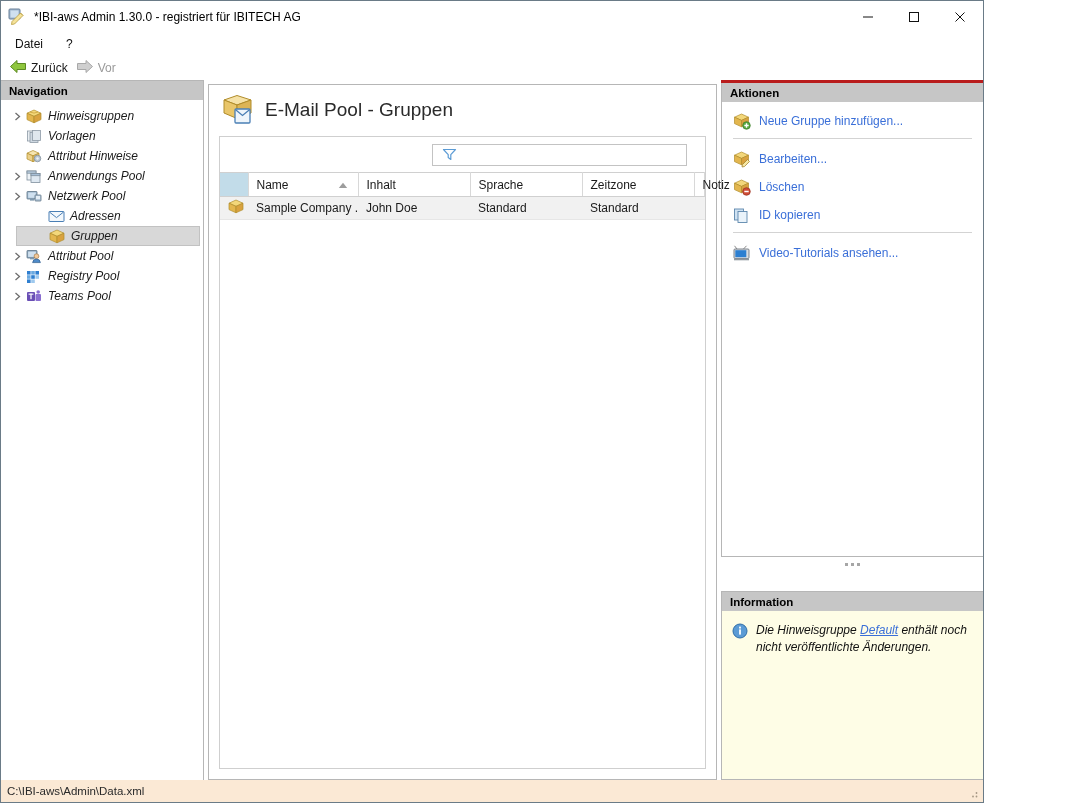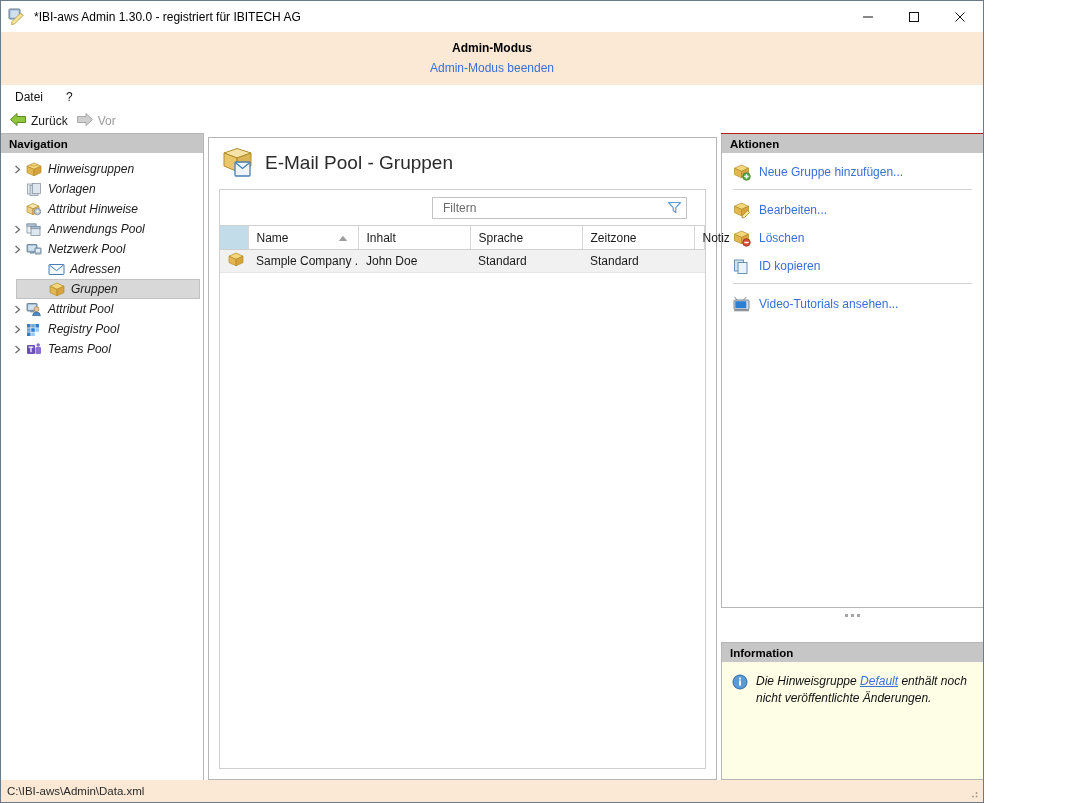--- a/index.html
+++ b/index.html
@@ -294,21 +294,21 @@
   td.idxcell { padding: 0; text-align: center; vertical-align: middle; }
   .grid-body-fill { flex: 1; background: #ffffff; }
 
   
   .right-pane {
     width: 262px;
     flex: none;
     display: flex;
     flex-direction: column;
     background: #ffffff;
-    border-top: 1px solid #b91c1c;
+    border-top: 3px solid #b91c1c;
   }
   .actions-pane {
     flex: none;
     height: 474px;
     display: flex;
     flex-direction: column;
     border: 1px solid #b6b6b6;
     border-right: none;
     border-top: none;
     background: #fff;
@@ -430,24 +430,20 @@
       </div>
       <div class="win-btn">
         <svg width="12" height="12" viewBox="0 0 12 12">
             <line x1="1.5" y1="1.5" x2="10.5" y2="10.5" stroke="#111" stroke-width="1"></line>
             <line x1="10.5" y1="1.5" x2="1.5" y2="10.5" stroke="#111" stroke-width="1"></line>
           </svg>
       </div>
     </div>
   </div>
 
-  <div class="admin-banner">
-    <div class="admin-title">Admin-Modus</div>
-    <div class="admin-link">Admin-Modus beenden</div>
-  </div>
 
   <div class="menubar">
     <div class="menu-item">Datei</div>
     <div class="menu-item">?</div>
   </div>
 
   <div class="toolbar">
     <div class="tb-btn">
       <span>
         <svg width="18" height="15" viewBox="0 0 18 15">
@@ -644,21 +640,20 @@
               <rect x="14" y="15" width="15" height="14" rx="1" fill="#eef5fb" stroke="#4a7fb5" stroke-width="1.3"></rect>
               <path d="M14.6 15.8 L21.5 21.5 L28.5 15.8" fill="none" stroke="#4a7fb5" stroke-width="1.3"></path>
             </svg>
           </span>
           <span class="content-title">E-Mail Pool - Gruppen</span>
         </div>
 
         <div class="grid-area">
           <div class="filter-bar">
             <div class="filter-box">
-              <input class="filter-input" type="text" value="" placeholder="Filtern" style="">
               <span class="filter-icon">
                 <svg width="15" height="15" viewBox="0 0 15 15">
                   <path d="M1.5 2.5 L13.5 2.5 L8.8 7.6 L8.8 12.5 L6.2 10.6 L6.2 7.6 Z" fill="none" stroke="#5b9bd5" stroke-width="1.2" stroke-linejoin="round"></path>
                 </svg>
               </span>
             </div>
           </div>
 
           <table class="grid">
             <colgroup>

